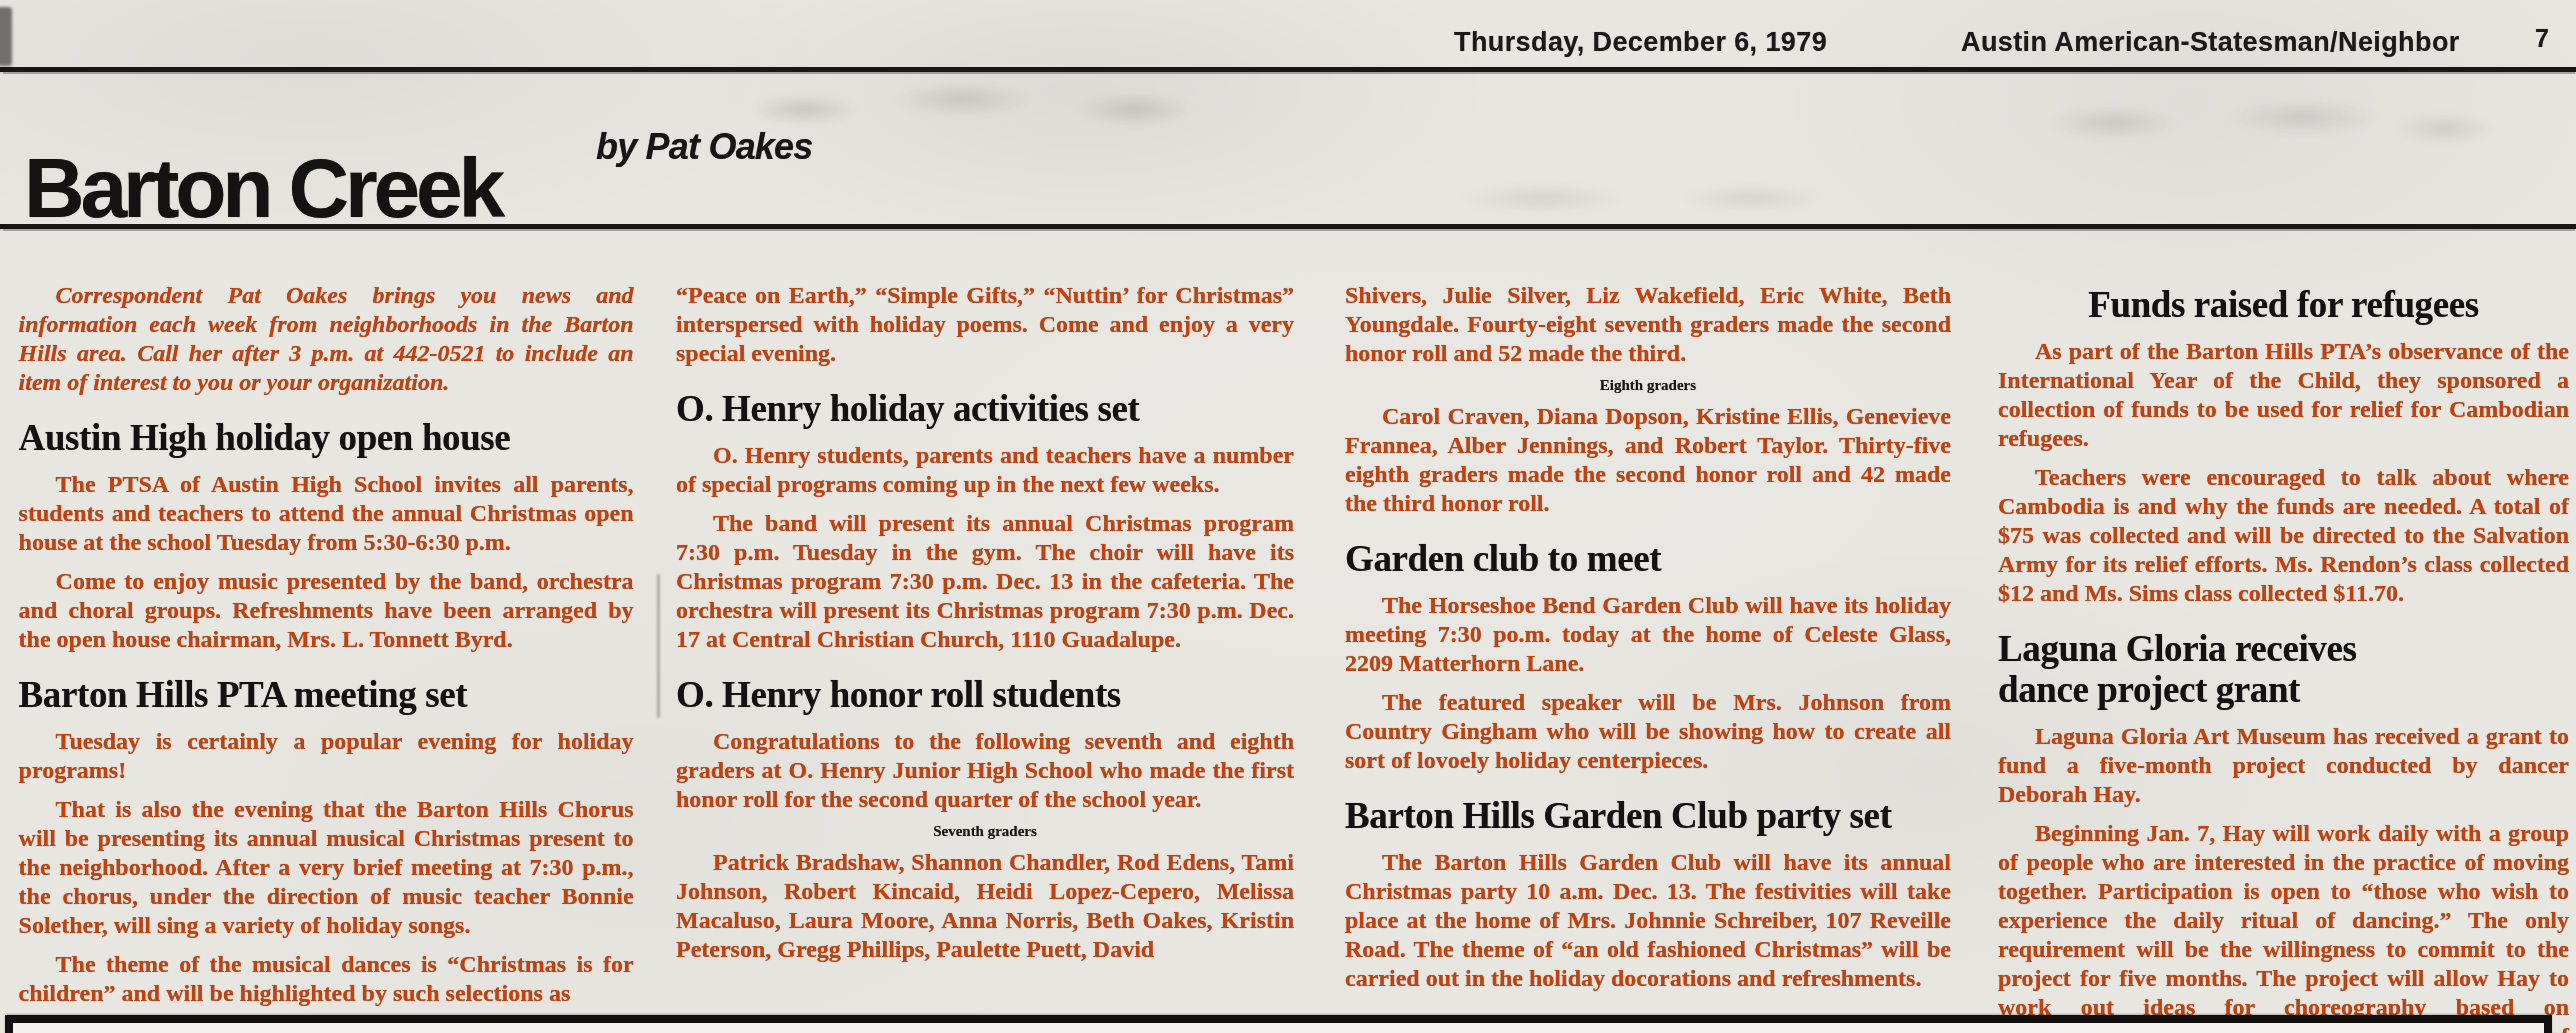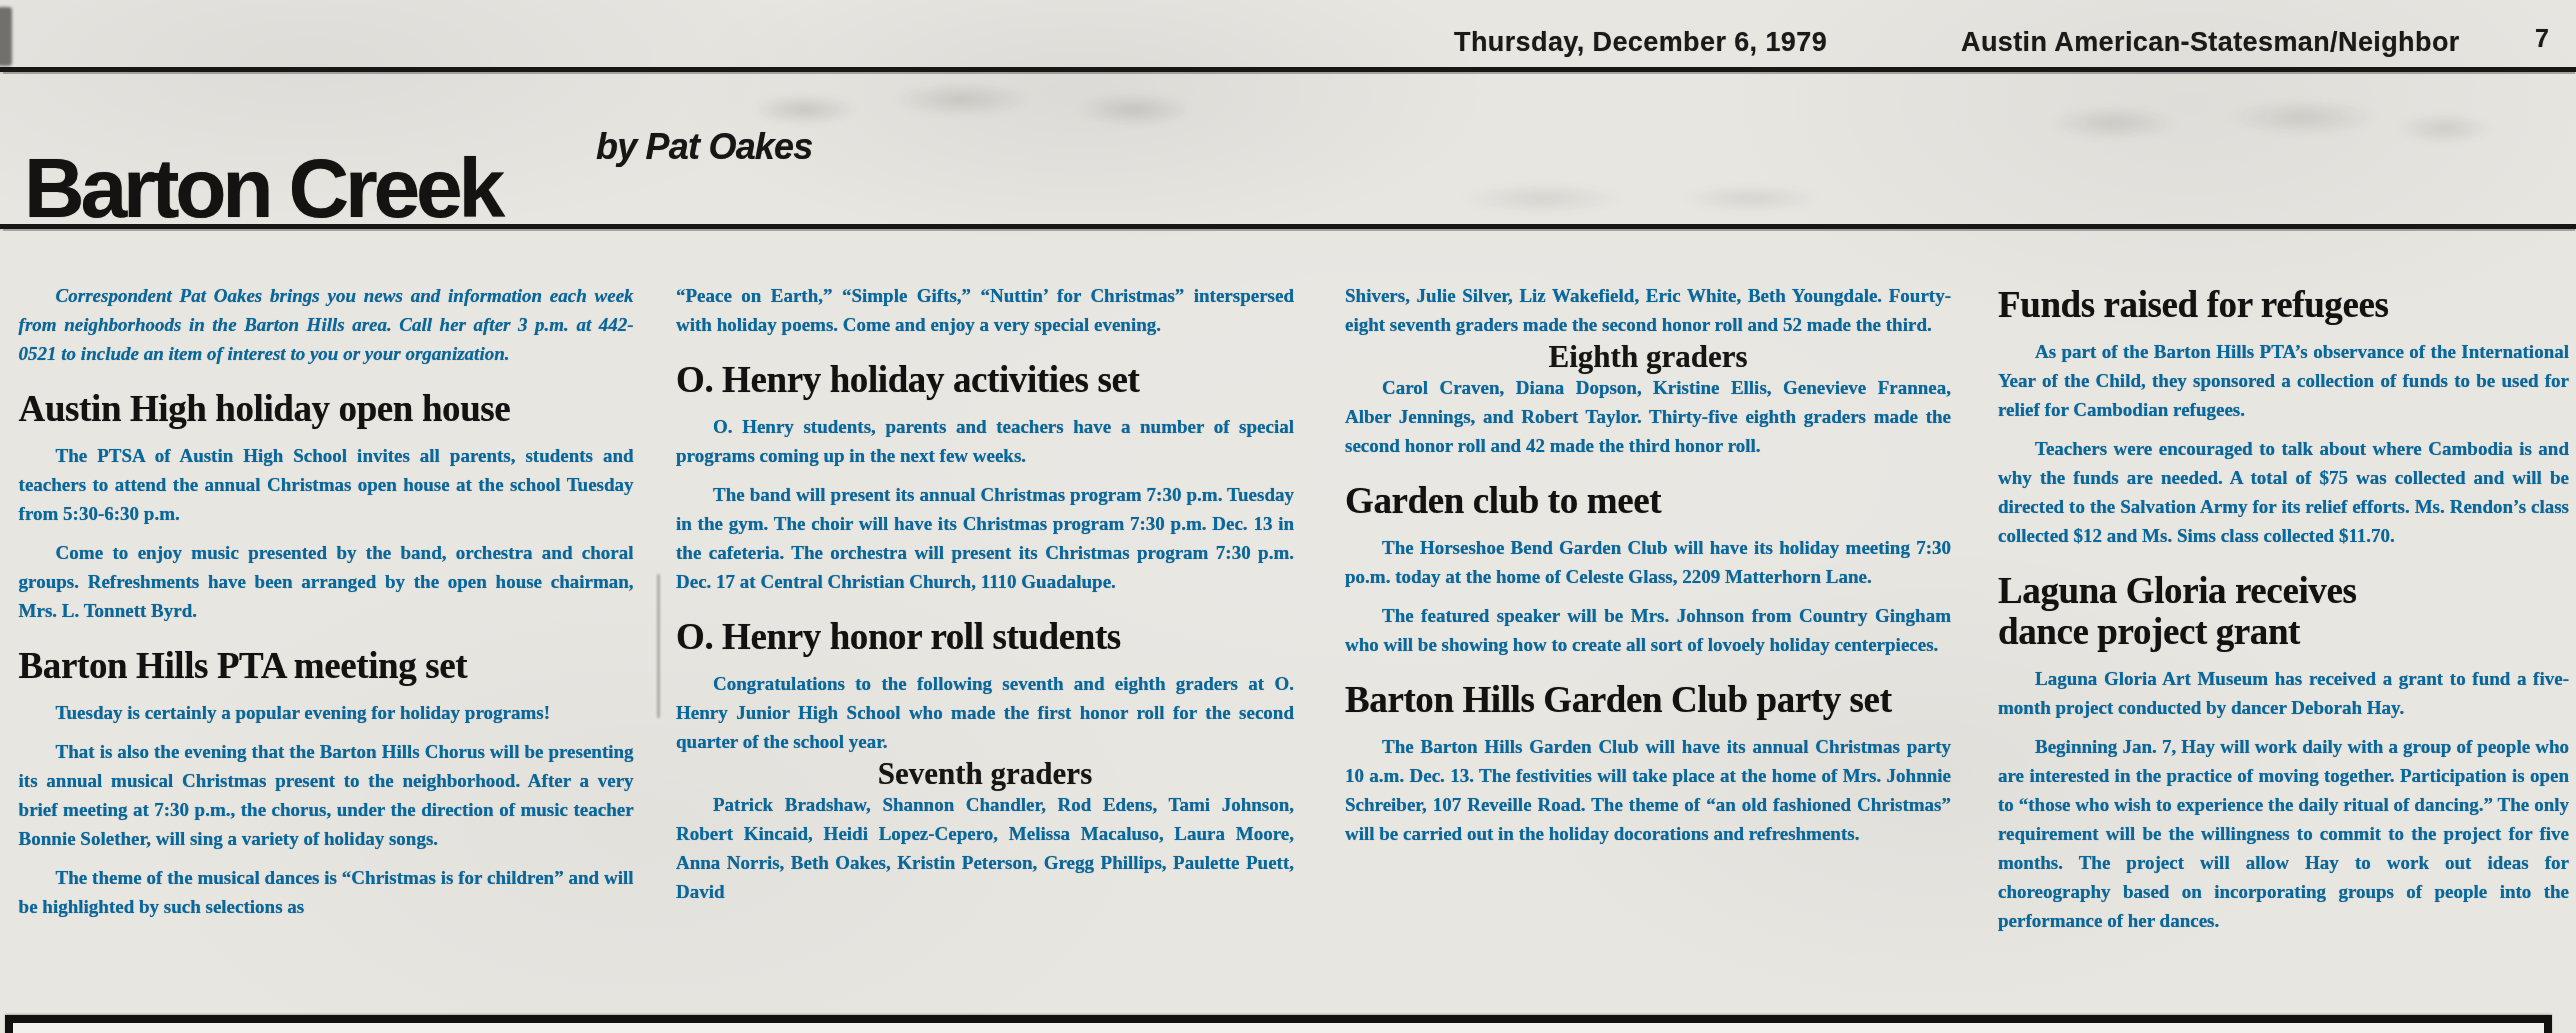--- a/index.html
+++ b/index.html
@@ -57,44 +57,44 @@
 
   
   .col { position:absolute; top:281px; }
   #col-1 { left:18.6px;   width:615px; }
   #col-2 { left:676px;  width:618px; }
   #col-3 { left:1345px; width:606px; }
   #col-4 { left:1998px; width:571px; }
 
   .body-para {
     margin:10px 0 0 0;
-    font-size:19px; line-height:29px; font-weight:700;
+    font-size:24px; line-height:29px; font-weight:700;
     text-align:justify;
     text-indent:37px;
-    color:#0369a1;
+    color:#c2410c;
     text-shadow:0 0 0.8px rgba(30,30,30,0.5);
   }
   .body-para.first { margin-top:0; }
   .body-para.noindent { text-indent:0; }
   .body-para.intro { font-style:italic; }
 
   .headline {
     margin:20px 0 12px 0;
     font-size:37px; line-height:41px; font-weight:700;
     letter-spacing:-0.4px;
     color:#131211;
     text-shadow:0 0 0.8px rgba(25,25,25,0.55);
     white-space:pre-line;
     text-align:left;
   }
-  .headline.first { margin-top:3.4px; }
+  .headline.first { margin-top:3.4px;text-align:center; }
 
   .subhead {
     margin:3.4px 0 1.7px 0;
-    font-size:31px; line-height:29px; font-weight:700;
+    font-size:15px; line-height:29px; font-weight:700;
     text-align:center;
     color:#161514;
     text-shadow:0 0 0.8px rgba(30,30,30,0.5);
   }
 
   
   #bottom-box {
     position:absolute; left:5px; top:1015px;
     width:2547px; height:25px;
     border:8.4px solid #121110;

